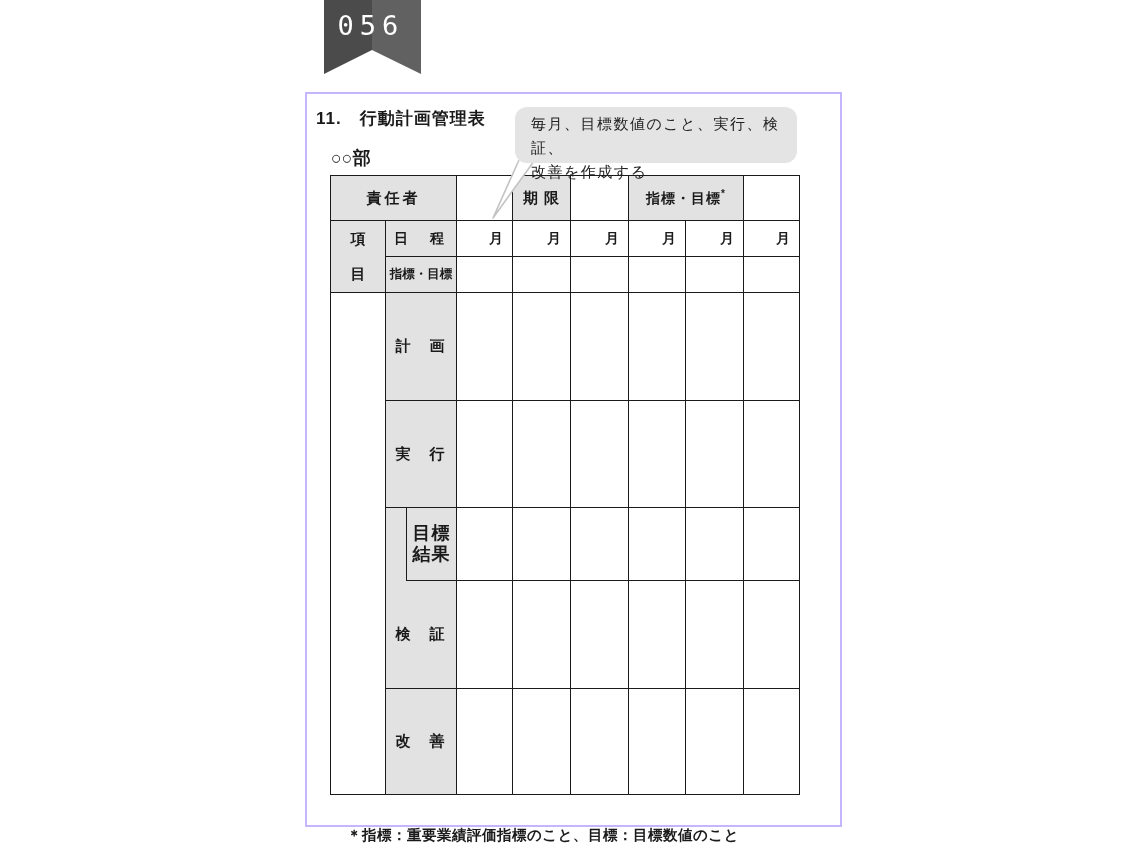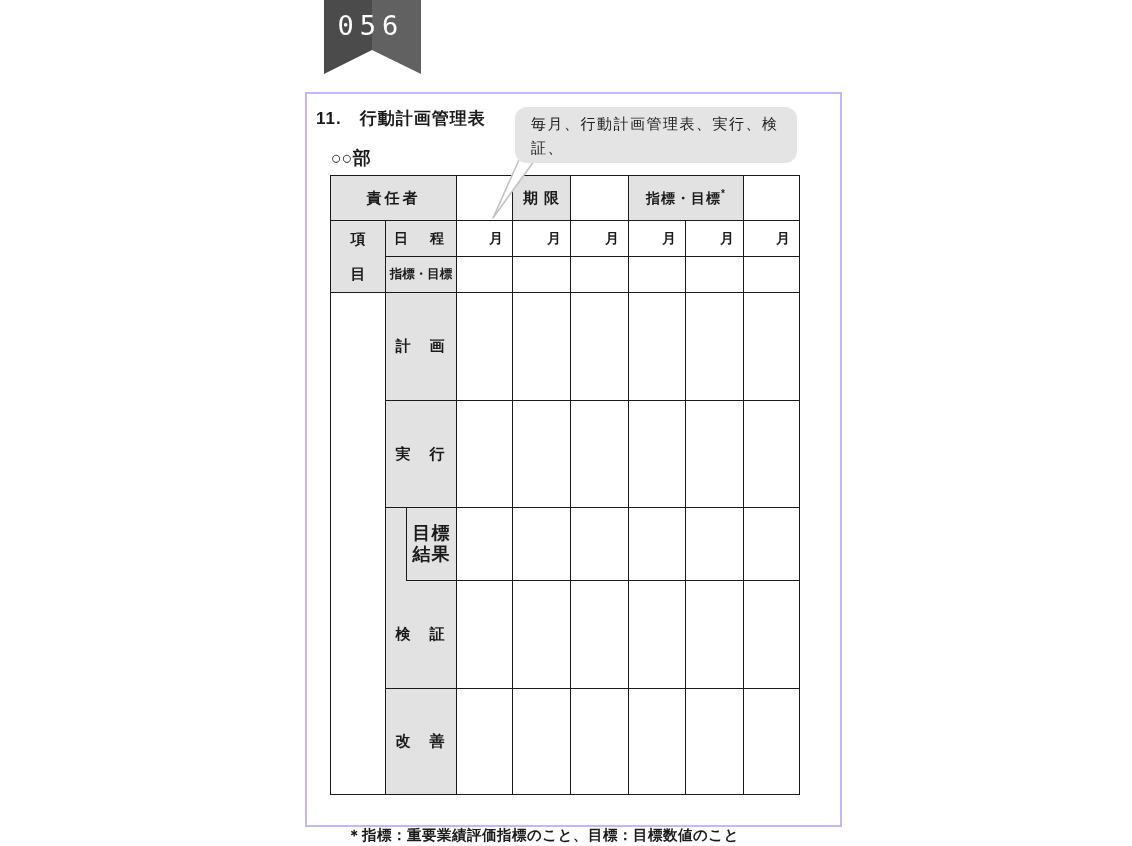--- a/index.html
+++ b/index.html
@@ -261,19 +261,20 @@
         <td></td>
       </tr>
     </tbody>
       </table>
 
     <svg class="callout-tail" width="64" height="72" viewBox="0 0 64 72">
       <path d="M58,3 L14,64 L40,6" fill="#ffffff" stroke="#c3c3c3" stroke-width="1.6" stroke-linejoin="round"></path>
     </svg>
 
     <div class="callout-bubble">
-      <div>毎月、行動計画管理表、実行、検証、</div>
+      <div>毎月、目標数値のこと、実行、検証、</div>
+      <div>改善を作成する</div>
     </div>
 
     <div class="footnote">＊指標：重要業績評価指標のこと、目標：目標数値のこと</div>
   </div>
 
 </div>
 
 </body></html>

